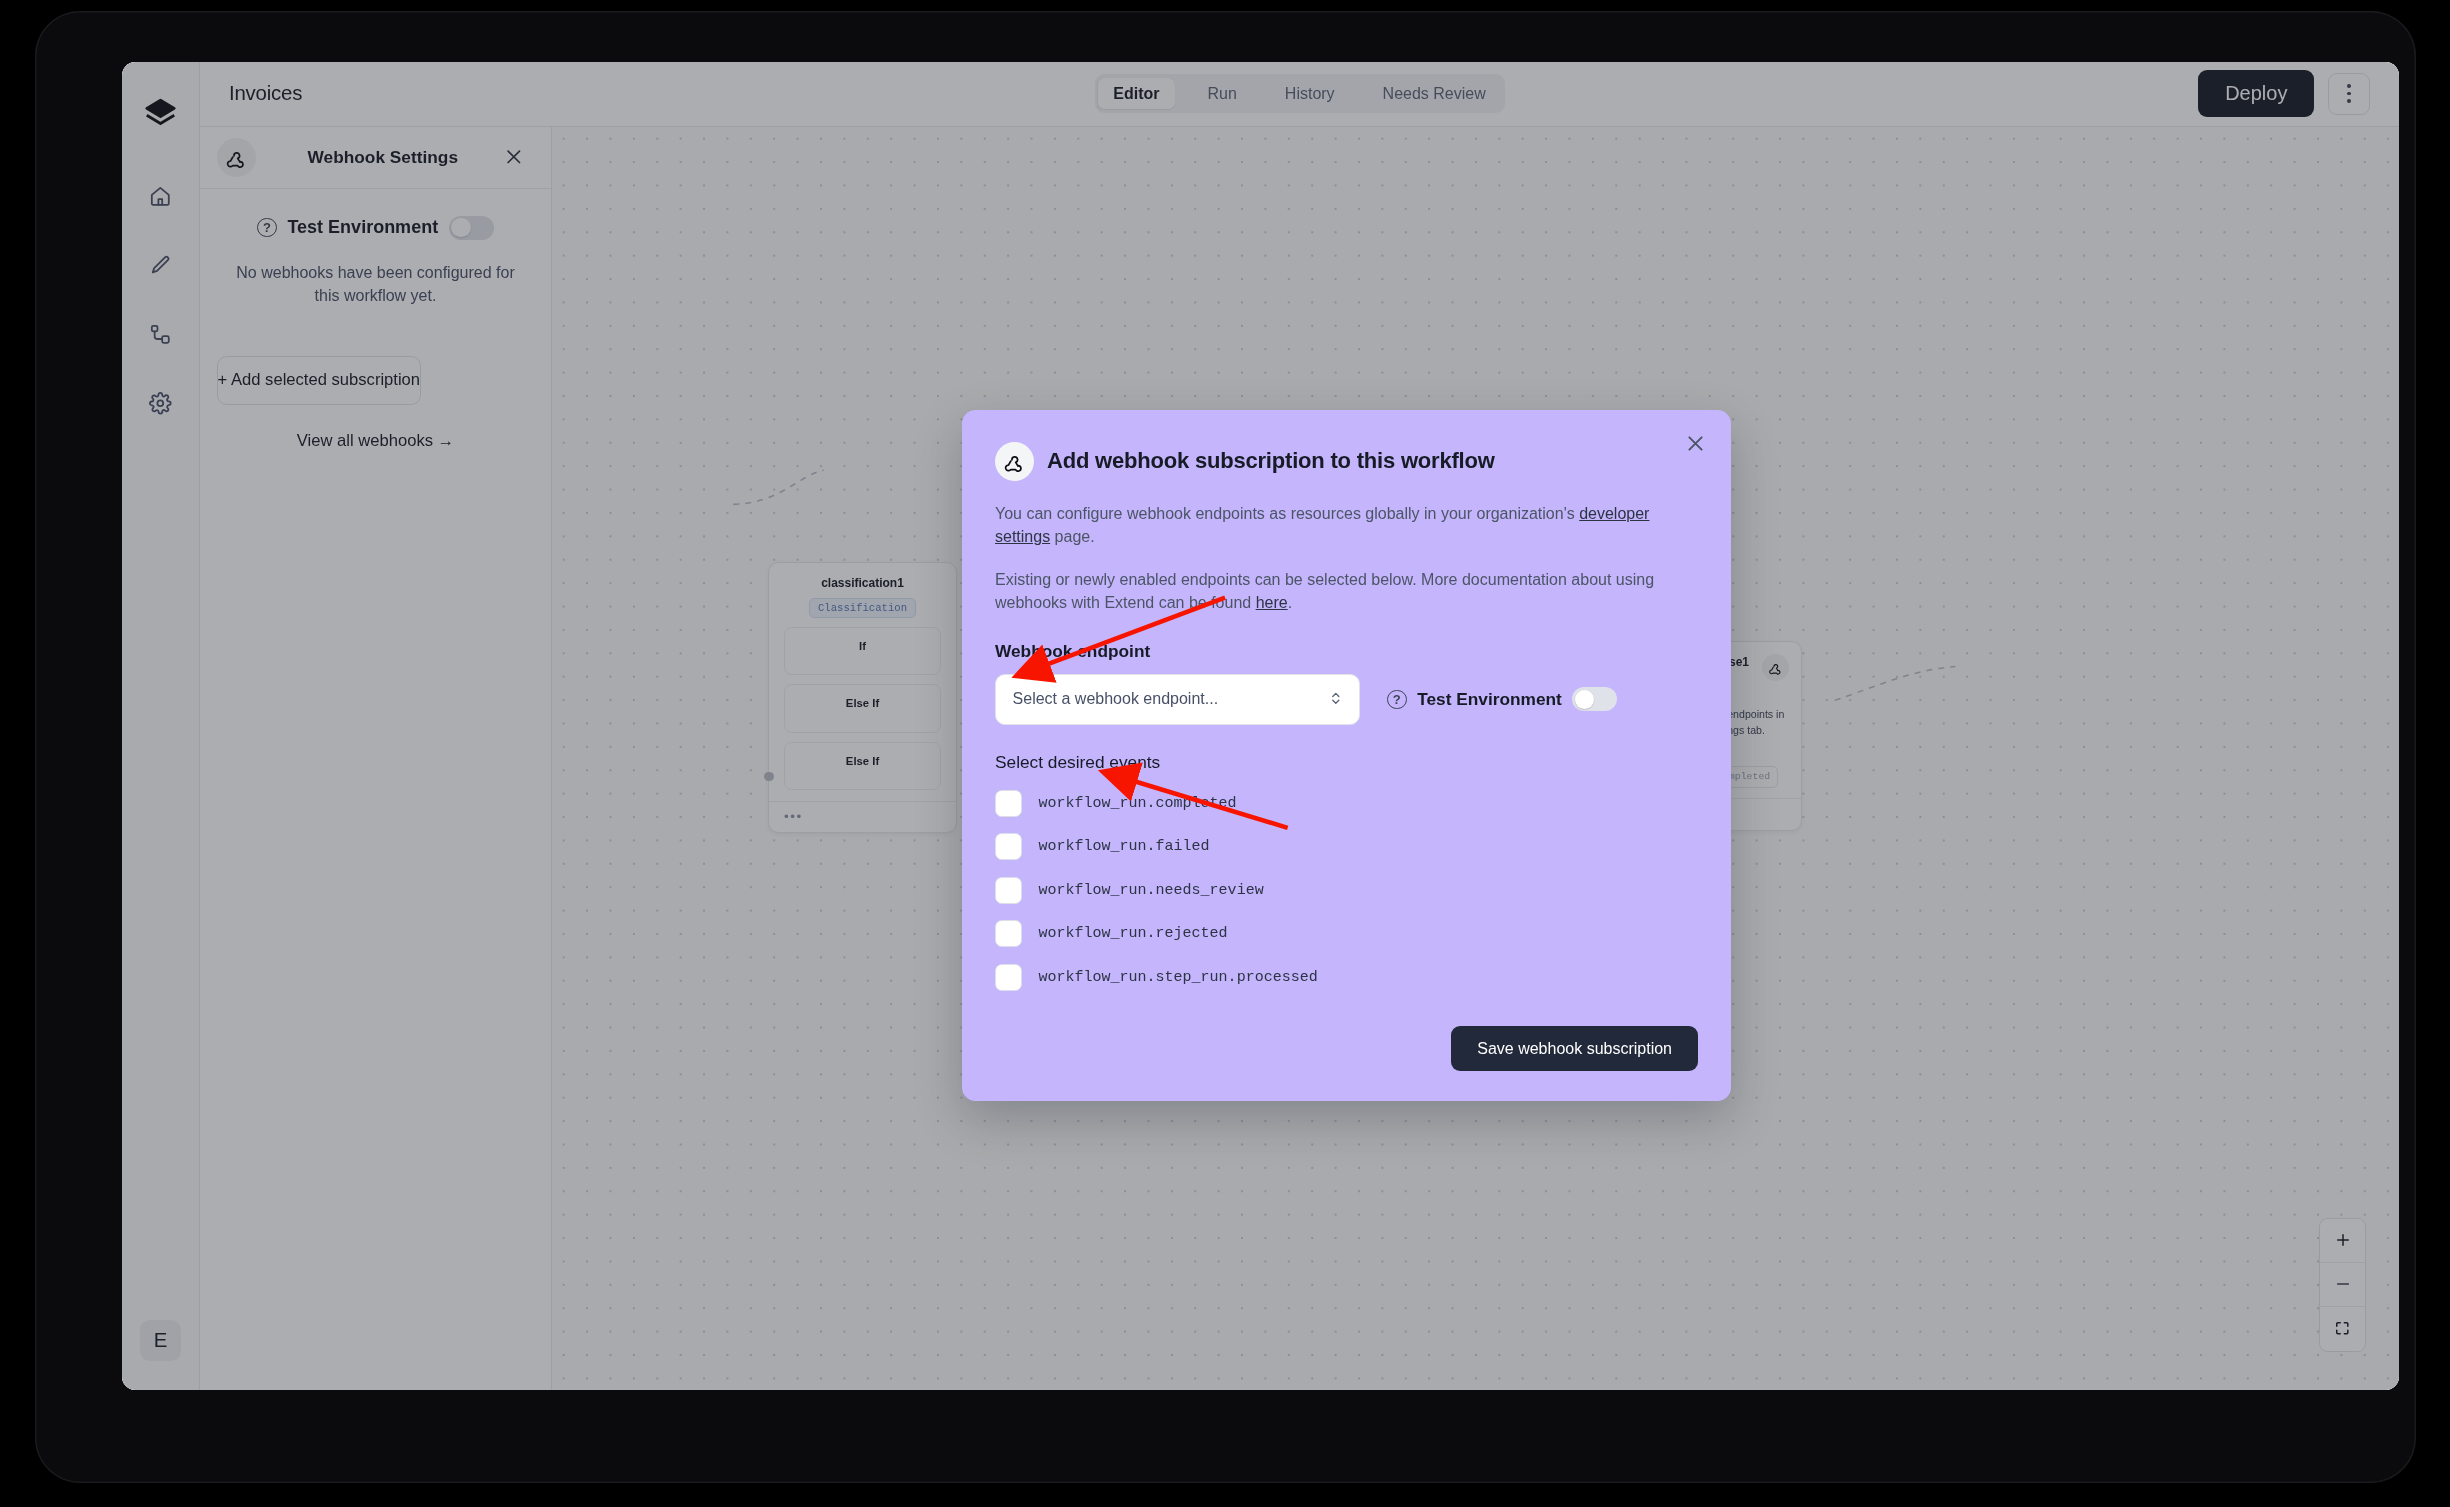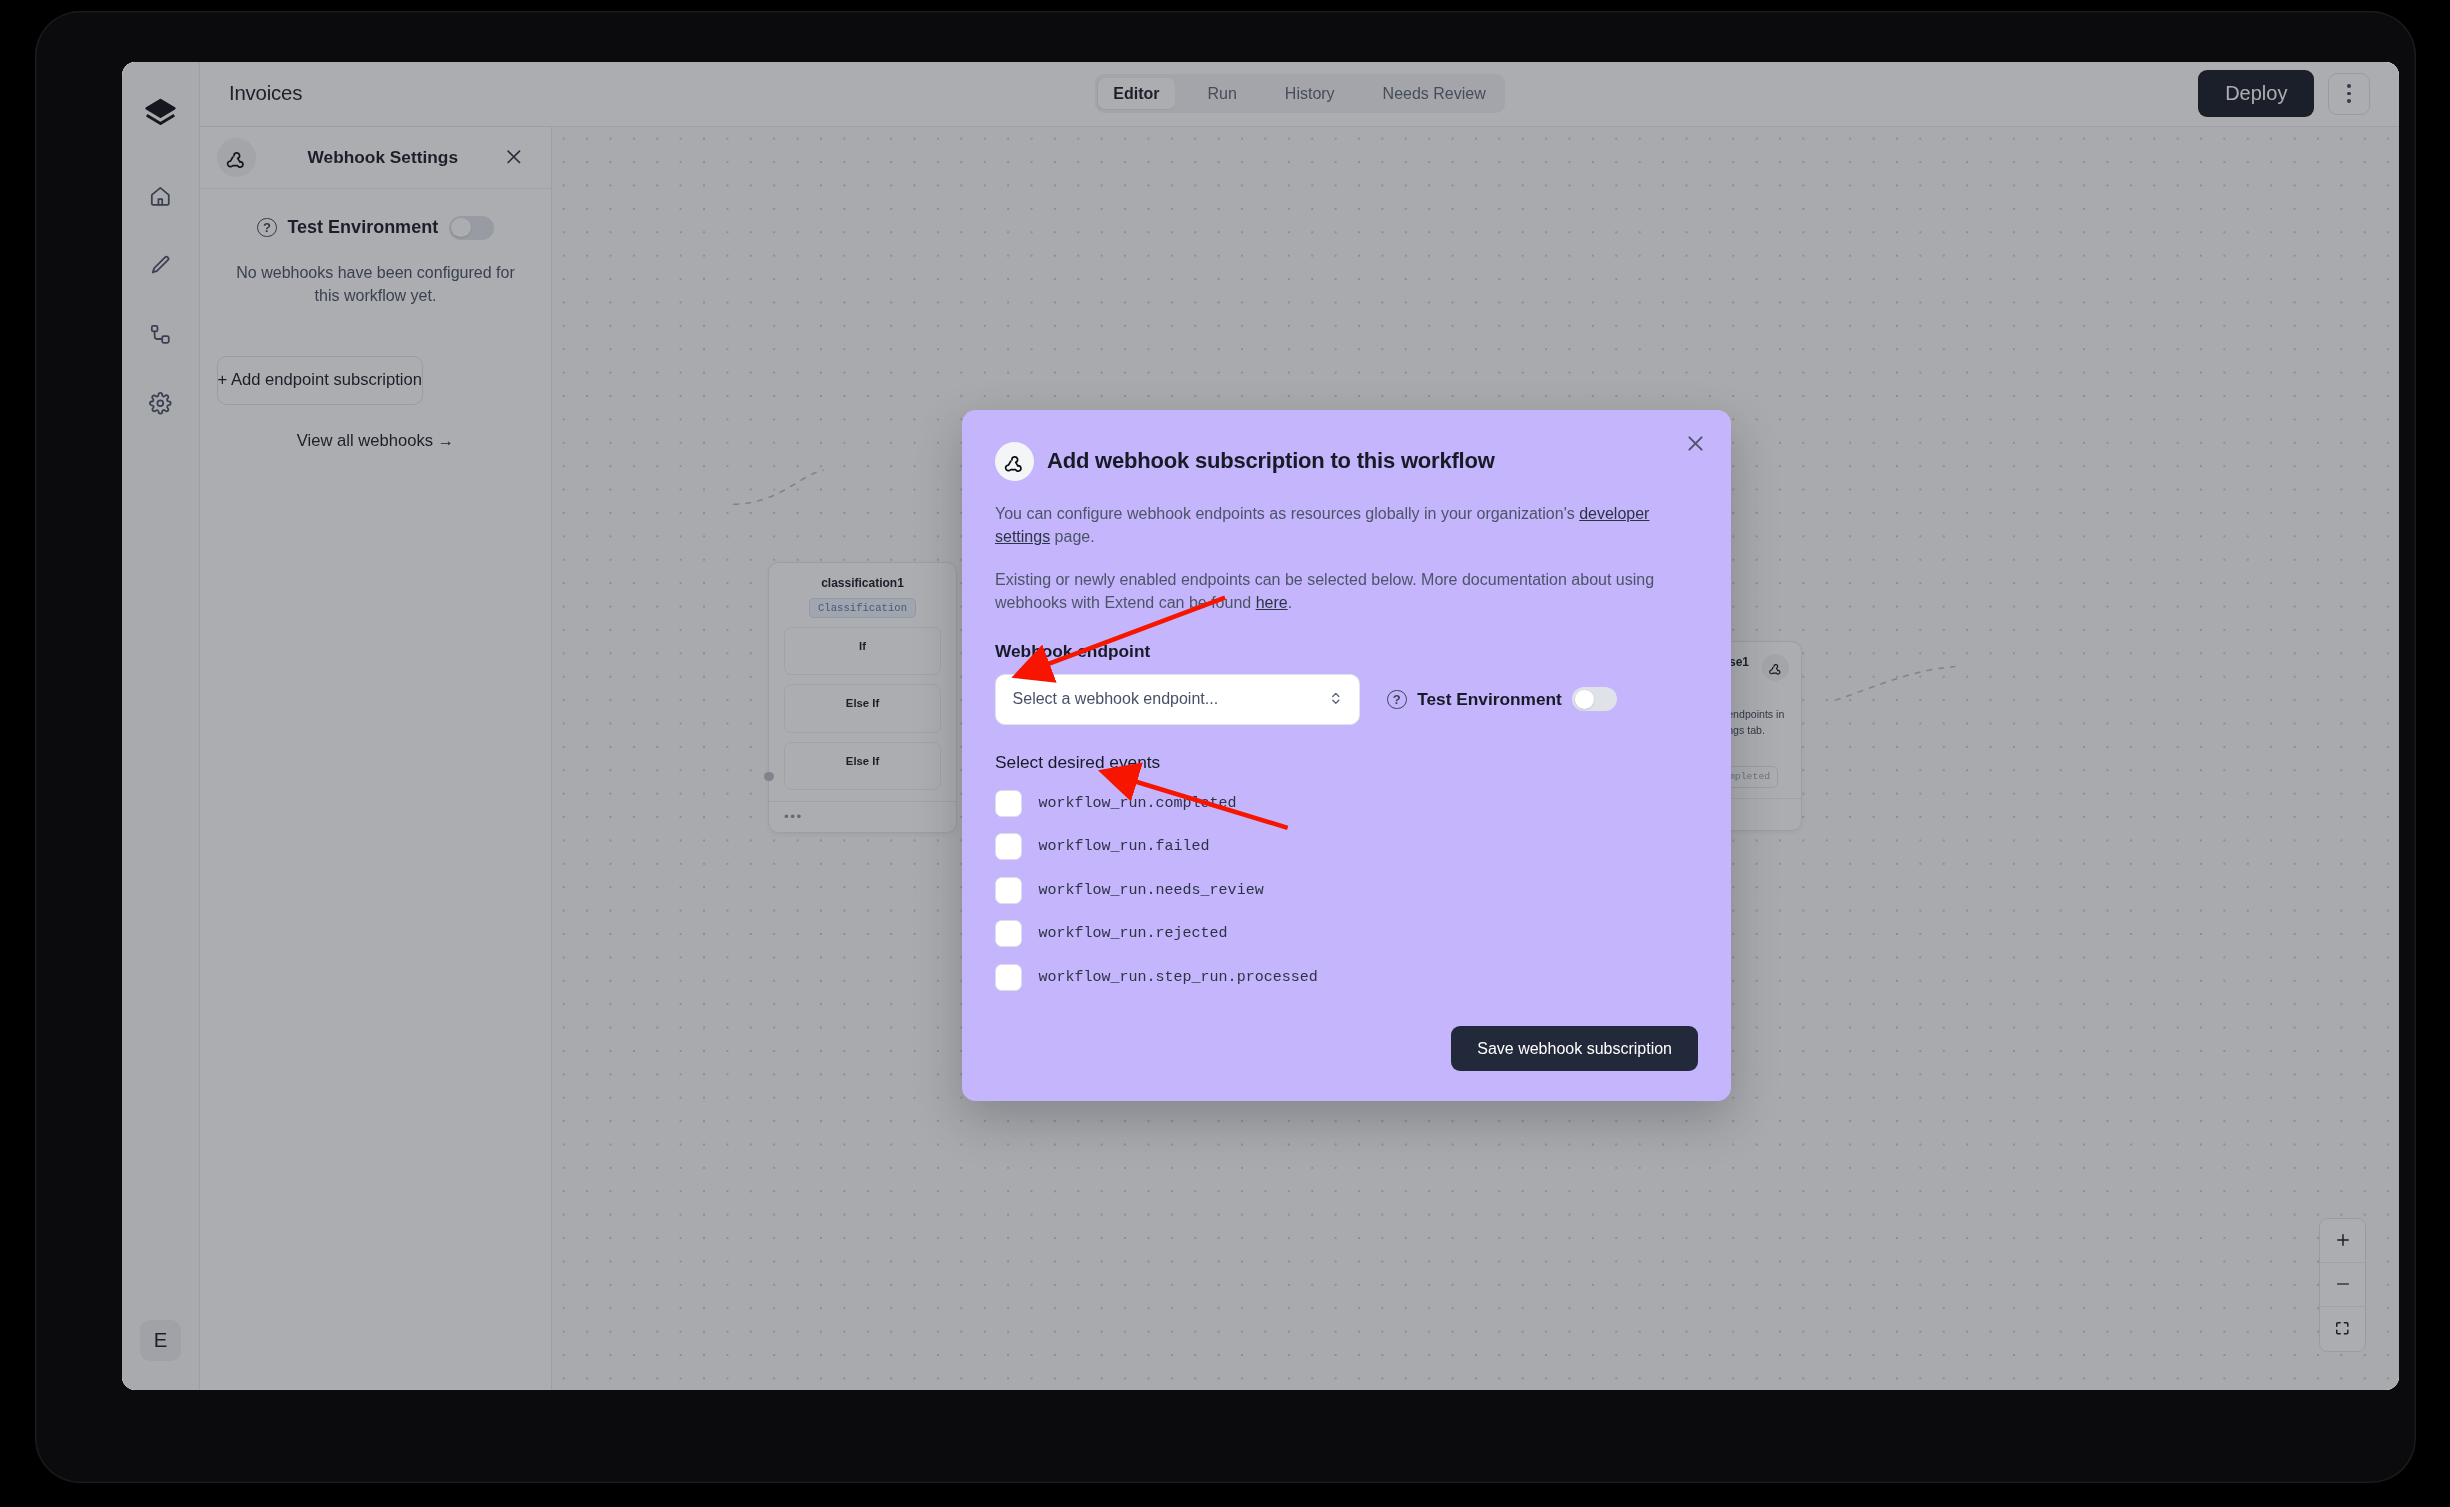--- a/index.html
+++ b/index.html
@@ -526,21 +526,21 @@
           <div class="panel-toggle-row">
             <span class="help-icon">?</span>
             <span class="toggle-label">Test Environment</span>
             <span class="switch">
               <span class="knob"></span>
             </span>
           </div>
 
           <div class="panel-empty">No webhooks have been configured for this workflow yet.</div>
 
-          <button class="panel-add">+  Add endpoint subscription</button>
+          <button class="panel-add">+  Add selected subscription</button>
 
           <div class="panel-viewall">View all webhooks →</div>
         </div>
 
         <div class="canvas">
 
           <svg class="arrows" width="1847" height="1263" style="position:absolute;left:0;top:0;" viewBox="0 0 2448 1674">
             <path d="M240 500 C 300 500, 330 460, 360 455" stroke="#b7bcc6" stroke-width="2" fill="none" stroke-dasharray="8 8"></path>
             <path d="M1110 420 C 1180 560, 1210 700, 1160 840" stroke="#b7bcc6" stroke-width="2" fill="none" stroke-dasharray="8 8"></path>
             <path d="M1210 750 C 1300 770, 1370 790, 1430 800" stroke="#b7bcc6" stroke-width="2" fill="none" stroke-dasharray="8 8"></path>

